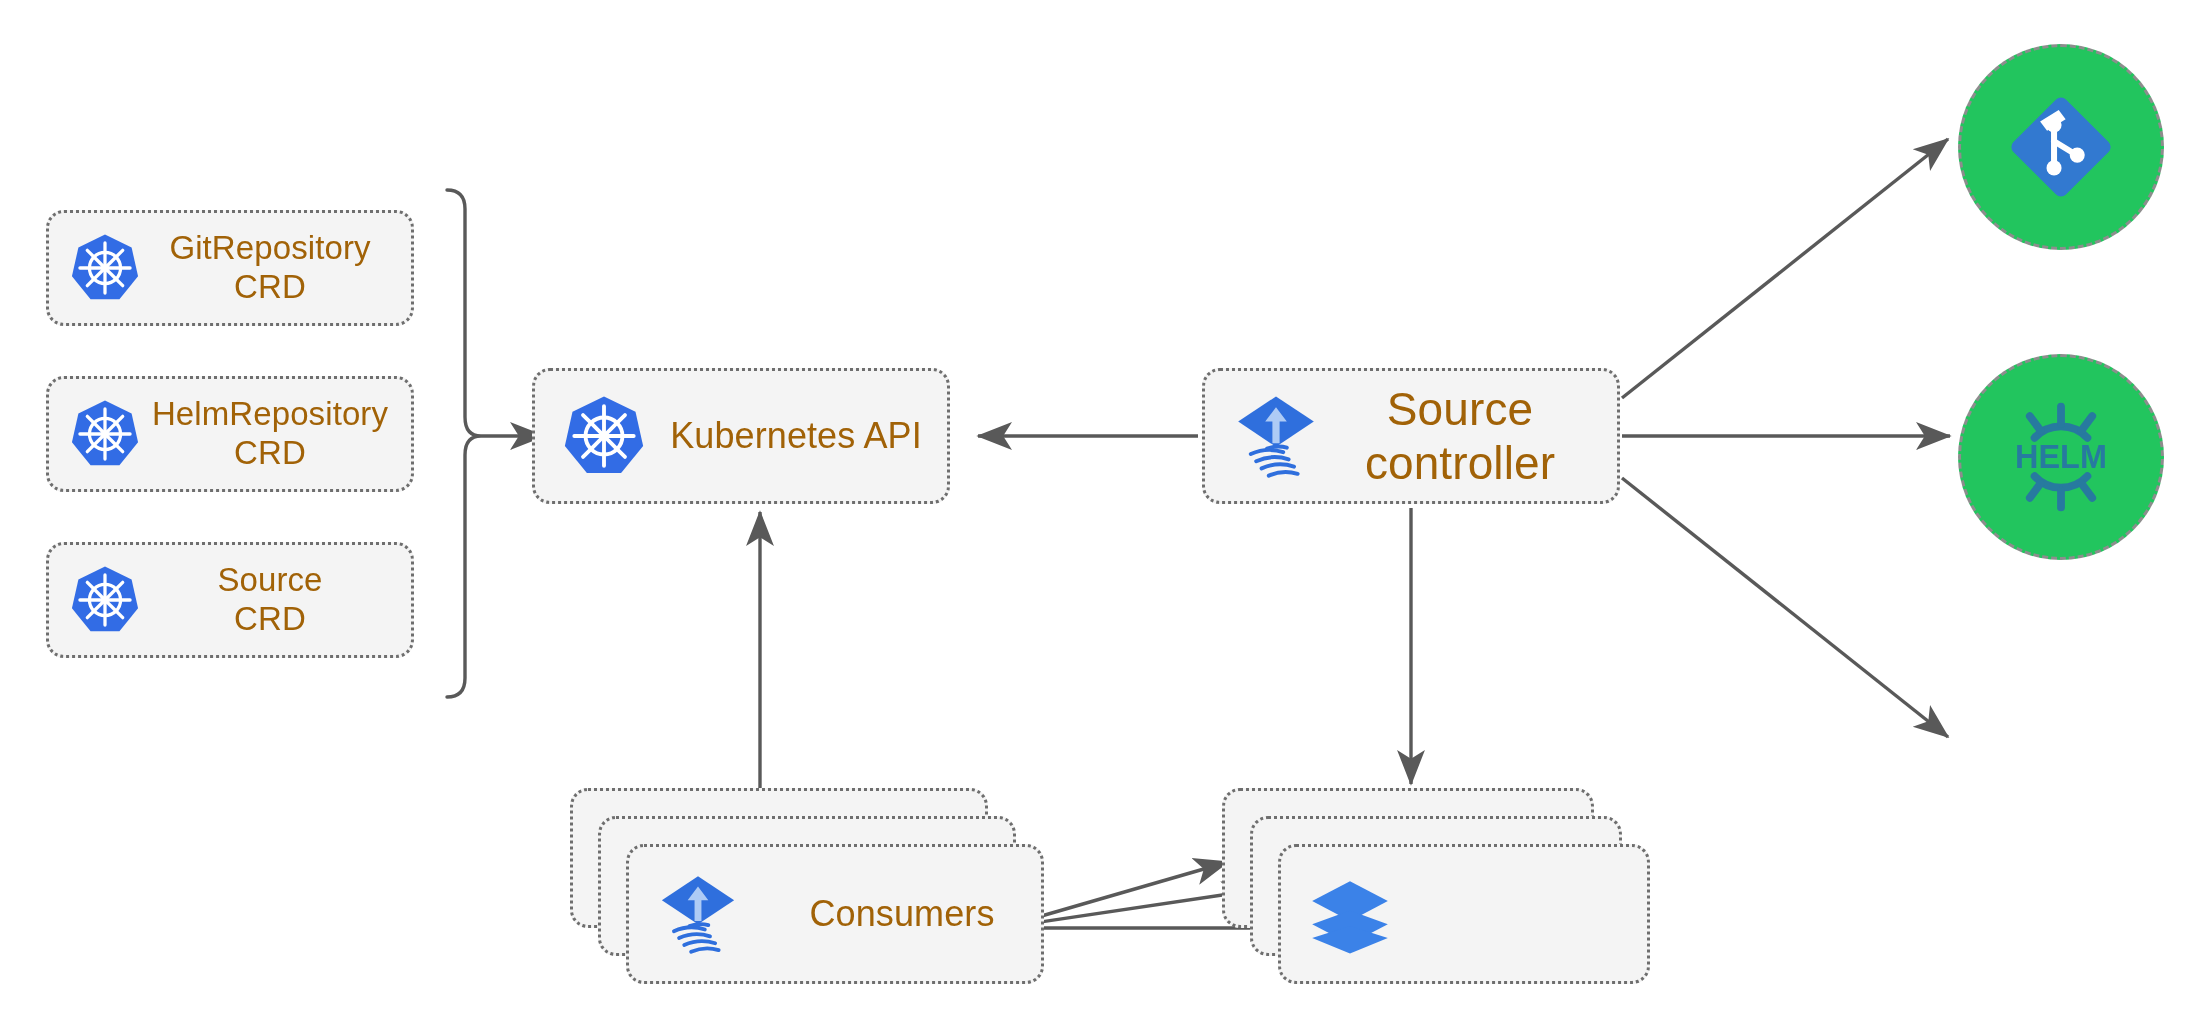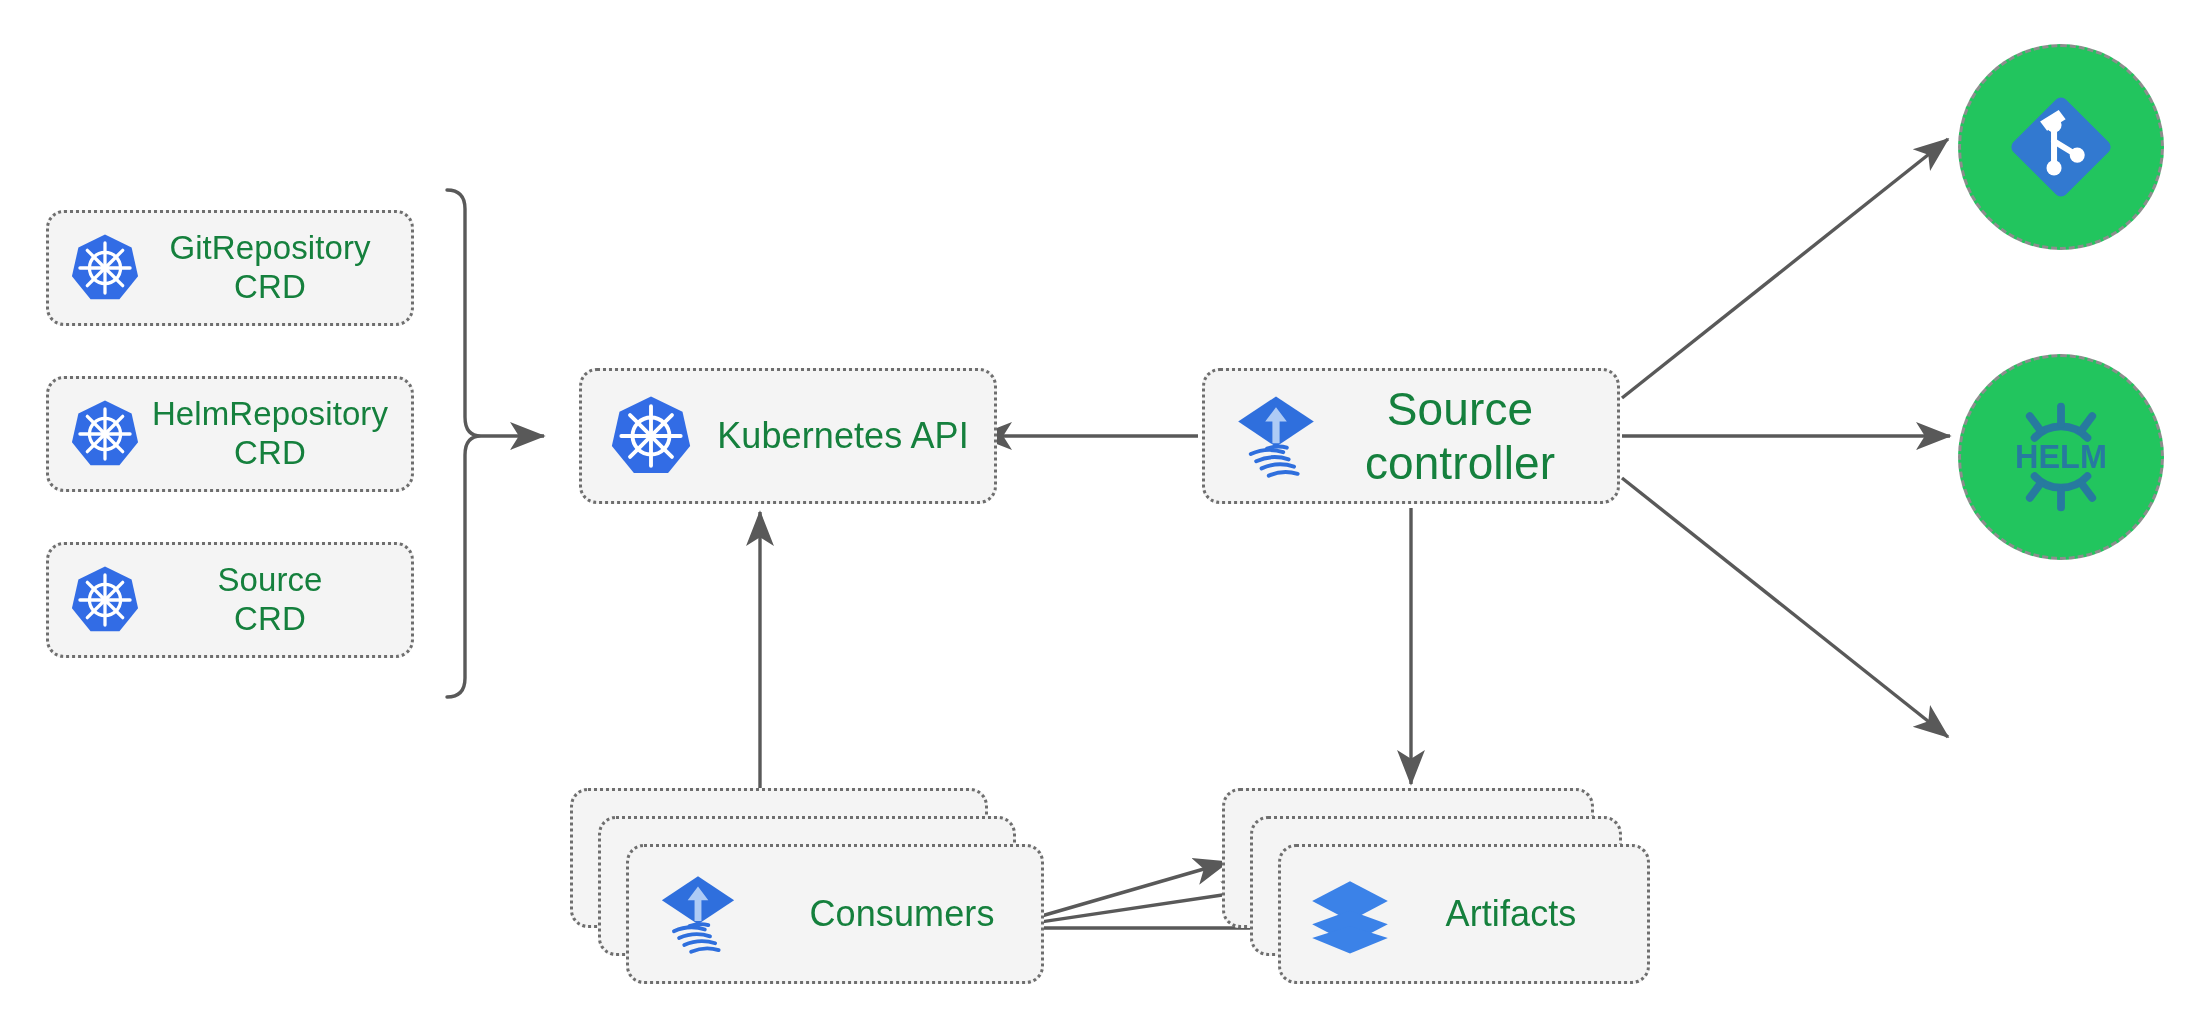--- a/index.html
+++ b/index.html
@@ -45,39 +45,39 @@
   }
   .node-icon {
     flex: 0 0 auto;
     display: flex;
     align-items: center;
     justify-content: center;
   }
   .node-label {
     flex: 1 1 auto;
     text-align: center;
-    color: #15803d;
+    color: #a16207;
     line-height: 1.18;
     white-space: pre-line;
     letter-spacing: 0.1px;
   }
 
   
   .crd {
     width: 368px;
     height: 116px;
     left: 46px;
     padding: 0 14px 0 18px;
   }
   .crd .node-icon { width: 76px; height: 76px; }
   .crd .node-label { font-size: 33px; }
 
   
   #node-k8s-api {
-    left: 579px;
+    left: 532px;
     top: 368px;
     width: 418px;
     height: 136px;
     padding: 0 18px 0 24px;
     gap: 14px;
   }
   #node-k8s-api .node-icon { width: 90px; height: 90px; }
   #node-k8s-api .node-label { font-size: 36px; }
 
   
@@ -312,21 +312,20 @@
   <div class="node ghost artifacts-card" id="artifacts-ghost-1"></div>
   <div class="node ghost2 artifacts-card" id="artifacts-ghost-2"></div>
   <div class="node artifacts-card" id="node-artifacts">
     <span class="node-icon">
       <svg viewBox="0 0 100 100" width="100%" height="100%">
         <path d="M50 12 L94 35 L50 58 L6 35 Z" fill="#3b82e8"></path>
         <path d="M50 46 L94 62 L50 85 L6 62 Z" fill="#3b82e8"></path>
         <path d="M50 64 L94 78 L50 96 L6 78 Z" fill="#3b82e8"></path>
       </svg>
     </span>
-    <span class="node-label">Artifacts</span>
   </div>
 
   <div class="ext-circle" id="ext-git">
     <span style="width:116px;height:116px;display:block;">
       <svg viewBox="0 0 100 100" width="100%" height="100%">
         <rect x="18" y="18" width="64" height="64" rx="6" fill="#3279d0" transform="rotate(45 50 50)"></rect>
         <g stroke="#ffffff" stroke-width="5.2" fill="none" stroke-linecap="round">
           <line x1="44" y1="33" x2="44" y2="66"></line>
           <line x1="44" y1="45" x2="62" y2="56"></line>
         </g>

